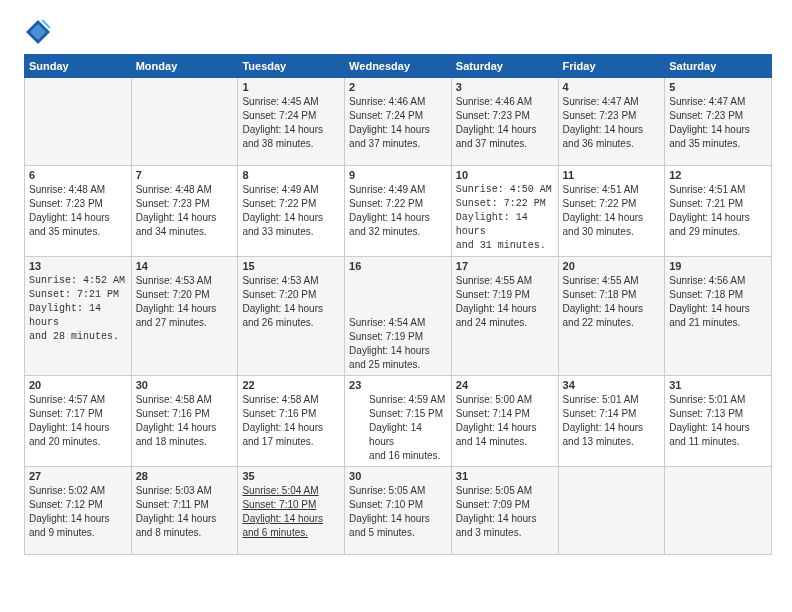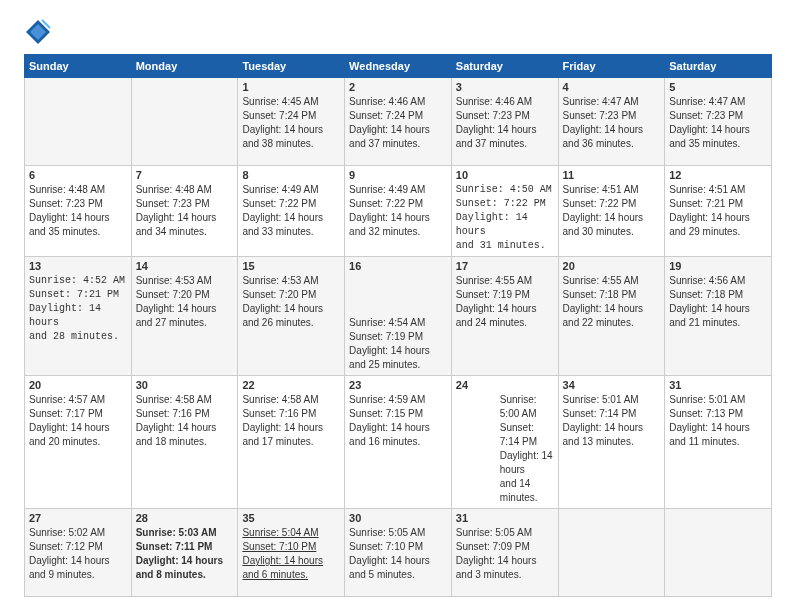--- a/index.html
+++ b/index.html
@@ -299,28 +299,28 @@
           </td>
           <td>
             <span class="day-number">22</span>
             <div class="day-info" style="white-space: pre-line;">Sunrise: 4:58 AM
 Sunset: 7:16 PM
 Daylight: 14 hours
 and 17 minutes.</div>
           </td>
           <td>
             <span class="day-number">23</span>
-            <div class="day-info" style="white-space: pre-line;">Sunrise: 4:59 AM
+            <div class="day-info" style="white-space: pre-line; margin-left: 20px;">Sunrise: 4:59 AM
 Sunset: 7:15 PM
 Daylight: 14 hours
 and 16 minutes.</div>
           </td>
           <td>
             <span class="day-number">24</span>
-            <div class="day-info" style="white-space: pre-line; margin-left: 44px;">Sunrise: 5:00 AM
+            <div class="day-info" style="white-space: pre-line;">Sunrise: 5:00 AM
 Sunset: 7:14 PM
 Daylight: 14 hours
 and 14 minutes.</div>
           </td>
           <td>
             <span class="day-number">34</span>
             <div class="day-info" style="white-space: pre-line;">Sunrise: 5:01 AM
 Sunset: 7:14 PM
 Daylight: 14 hours
 and 13 minutes.</div>
@@ -336,21 +336,21 @@
         <tr>
           <td>
             <span class="day-number">27</span>
             <div class="day-info" style="white-space: pre-line;">Sunrise: 5:02 AM
 Sunset: 7:12 PM
 Daylight: 14 hours
 and 9 minutes.</div>
           </td>
           <td>
             <span class="day-number">28</span>
-            <div class="day-info" style="white-space: pre-line; font-weight: bold;">Sunrise: 5:03 AM
+            <div class="day-info" style="white-space: pre-line;">Sunrise: 5:03 AM
 Sunset: 7:11 PM
 Daylight: 14 hours
 and 8 minutes.</div>
           </td>
           <td>
             <span class="day-number">35</span>
             <div class="day-info" style="white-space: pre-line; text-decoration: underline;">Sunrise: 5:04 AM
 Sunset: 7:10 PM
 Daylight: 14 hours
 and 6 minutes.</div>

